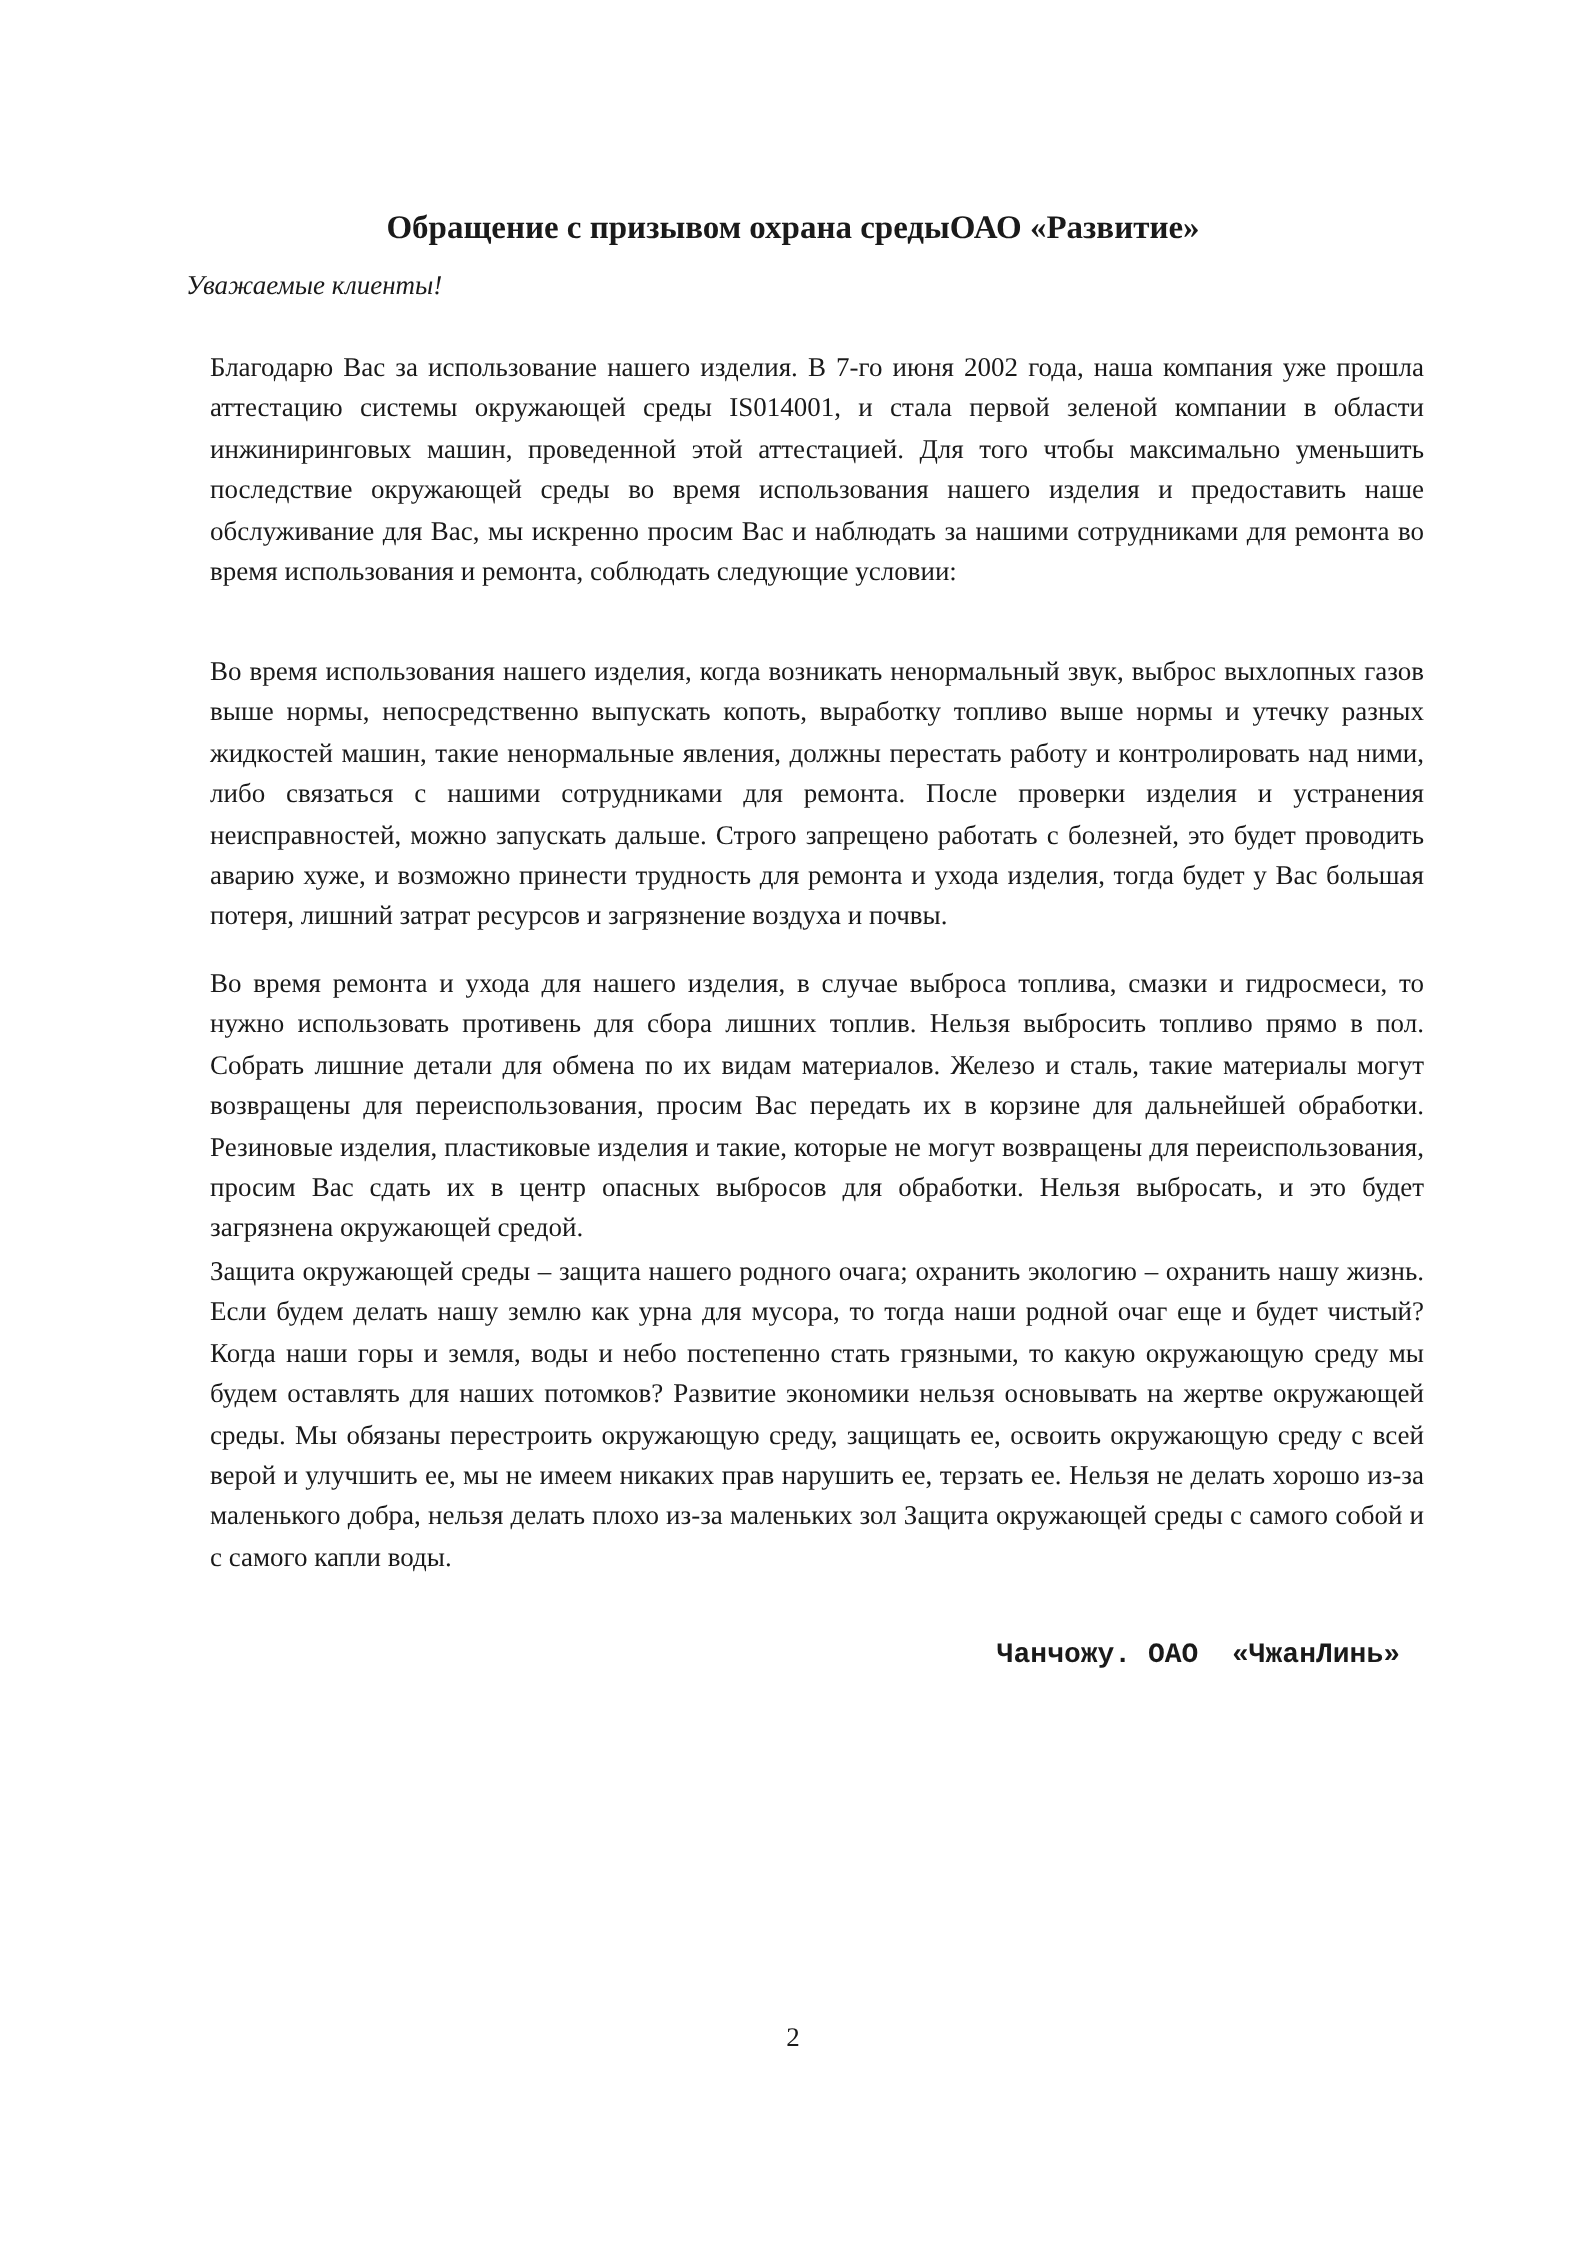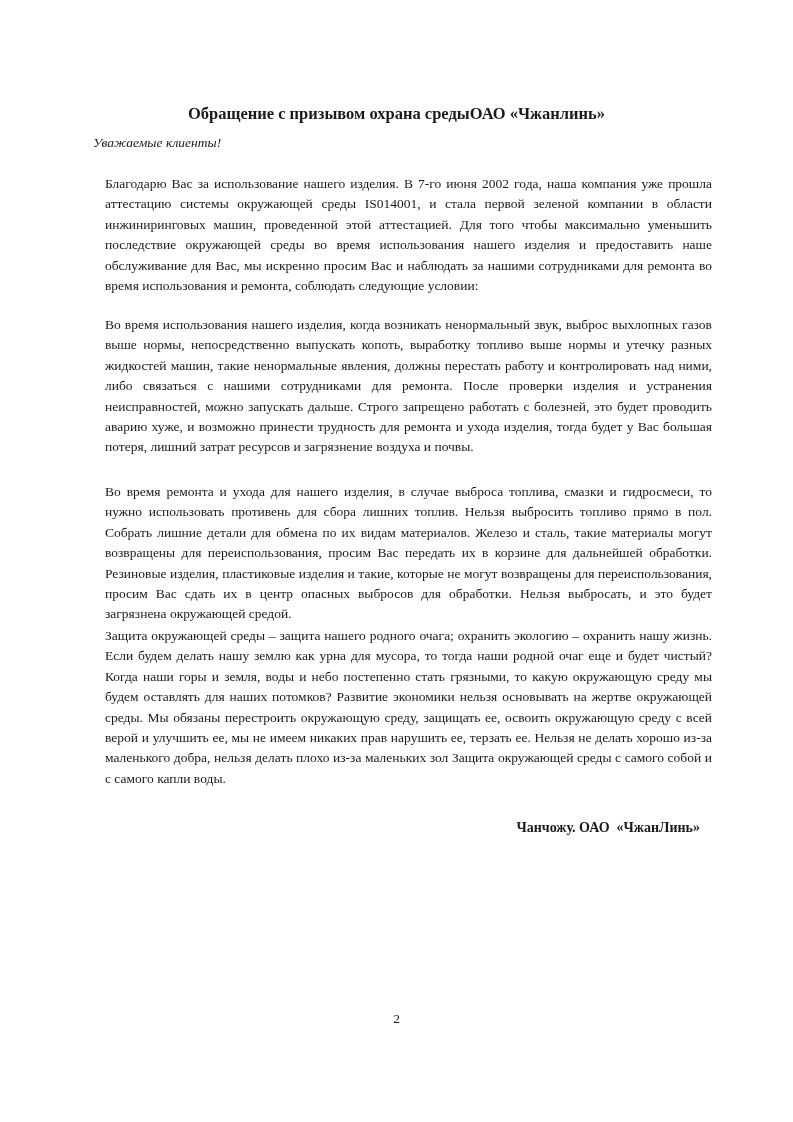--- a/index.html
+++ b/index.html
@@ -5,33 +5,33 @@
   html, body { margin: 0; padding: 0; background: #ffffff; }
   body { width: 793px; height: 1122px; position: relative; overflow: hidden;
          font-family: "Liberation Serif", "DejaVu Serif", serif; color: #1a1a1a; }
   .page { position: absolute; left: 93px; top: 0; width: 607px; }
   .title { position: absolute; left: 0; top: 104px; width: 607px; text-align: center;
            font-weight: bold; font-size: 16.5px; line-height: 20px; margin: 0; }
   .greeting { position: absolute; left: 0; top: 133px; font-size: 13.5px; line-height: 20px; margin: 0; font-style: italic; }
   .para { position: absolute; left: 0; width: 607px; font-size: 13.5px; line-height: 20.4px;
           text-align: justify; margin: 12px; }
   .p1 { top: 162px; }
-  .p2 { top: 303px; }
+  .p2 { top: 314px; }
   .p3 { top: 470px; }
   .p4 { top: 614px; }
   .signature { position: absolute; right: 0; top: 818px; font-weight: bold; font-size: 14px;
-               line-height: 20px; margin: 0; white-space: pre; }
+               line-height: 20px; margin: 0; white-space: pre; font-family: Liberation Mono, monospace; }
   .pagenum { position: absolute; left: 0; width: 607px; top: 1010px; text-align: center;
              font-size: 13.5px; line-height: 18px; }
 </style>
 </head>
 <body>
 
 <div class="page">
-  <h1 class="title">Обращение с призывом охрана средыОАО «Чжанлинь»</h1>
+  <h1 class="title">Обращение с призывом охрана средыОАО «Развитие»</h1>
   <p class="greeting">Уважаемые клиенты!</p>
   <p class="para p1">Благодарю Вас за использование нашего изделия. В 7-го июня 2002 года, наша компания уже прошла аттестацию системы окружающей среды IS014001, и стала первой зеленой компании в области инжиниринговых машин, проведенной этой аттестацией. Для того чтобы максимально уменьшить последствие окружающей среды во время использования нашего изделия и предоставить наше обслуживание для Вас, мы искренно просим Вас и наблюдать за нашими сотрудниками для ремонта во время использования и ремонта, соблюдать следующие условии:</p>
   <p class="para p2">Во время использования нашего изделия, когда возникать ненормальный звук, выброс выхлопных газов выше нормы, непосредственно выпускать копоть, выработку топливо выше нормы и утечку разных жидкостей машин, такие ненормальные явления, должны перестать работу и контролировать над ними, либо связаться с нашими сотрудниками для ремонта. После проверки изделия и устранения неисправностей, можно запускать дальше. Строго запрещено работать с болезней, это будет проводить аварию хуже, и возможно принести трудность для ремонта и ухода изделия, тогда будет у Вас большая потеря,  лишний затрат ресурсов и загрязнение воздуха и почвы.</p>
   <p class="para p3">Во время ремонта и ухода для нашего изделия, в случае выброса топлива, смазки и гидросмеси, то нужно использовать противень для сбора лишних топлив. Нельзя выбросить топливо прямо в пол. Собрать лишние детали для обмена по их видам материалов. Железо и сталь, такие материалы могут возвращены для переиспользования, просим Вас передать их в корзине для дальнейшей обработки. Резиновые изделия, пластиковые изделия и такие, которые не могут возвращены для переиспользования, просим Вас сдать их в центр опасных выбросов для обработки. Нельзя выбросать, и это будет загрязнена окружающей средой.</p>
   <p class="para p4">Защита окружающей среды – защита нашего родного очага; охранить экологию – охранить нашу жизнь. Если будем делать нашу землю как урна для мусора, то тогда наши родной очаг еще и будет чистый? Когда наши горы и земля, воды и небо постепенно стать грязными, то какую окружающую среду мы будем оставлять для наших потомков? Развитие экономики нельзя основывать на жертве окружающей среды. Мы обязаны перестроить окружающую среду, защищать ее, освоить окружающую среду с всей верой и улучшить ее, мы не имеем никаких прав нарушить ее, терзать ее. Нельзя не делать хорошо из-за маленького добра, нельзя делать плохо из-за маленьких зол Защита окружающей среды с самого собой и с самого капли воды.</p>
   <p class="signature">Чанчожу. ОАО  «ЧжанЛинь»</p>
   <div class="pagenum">2</div>
 </div>
 
 </body></html>

